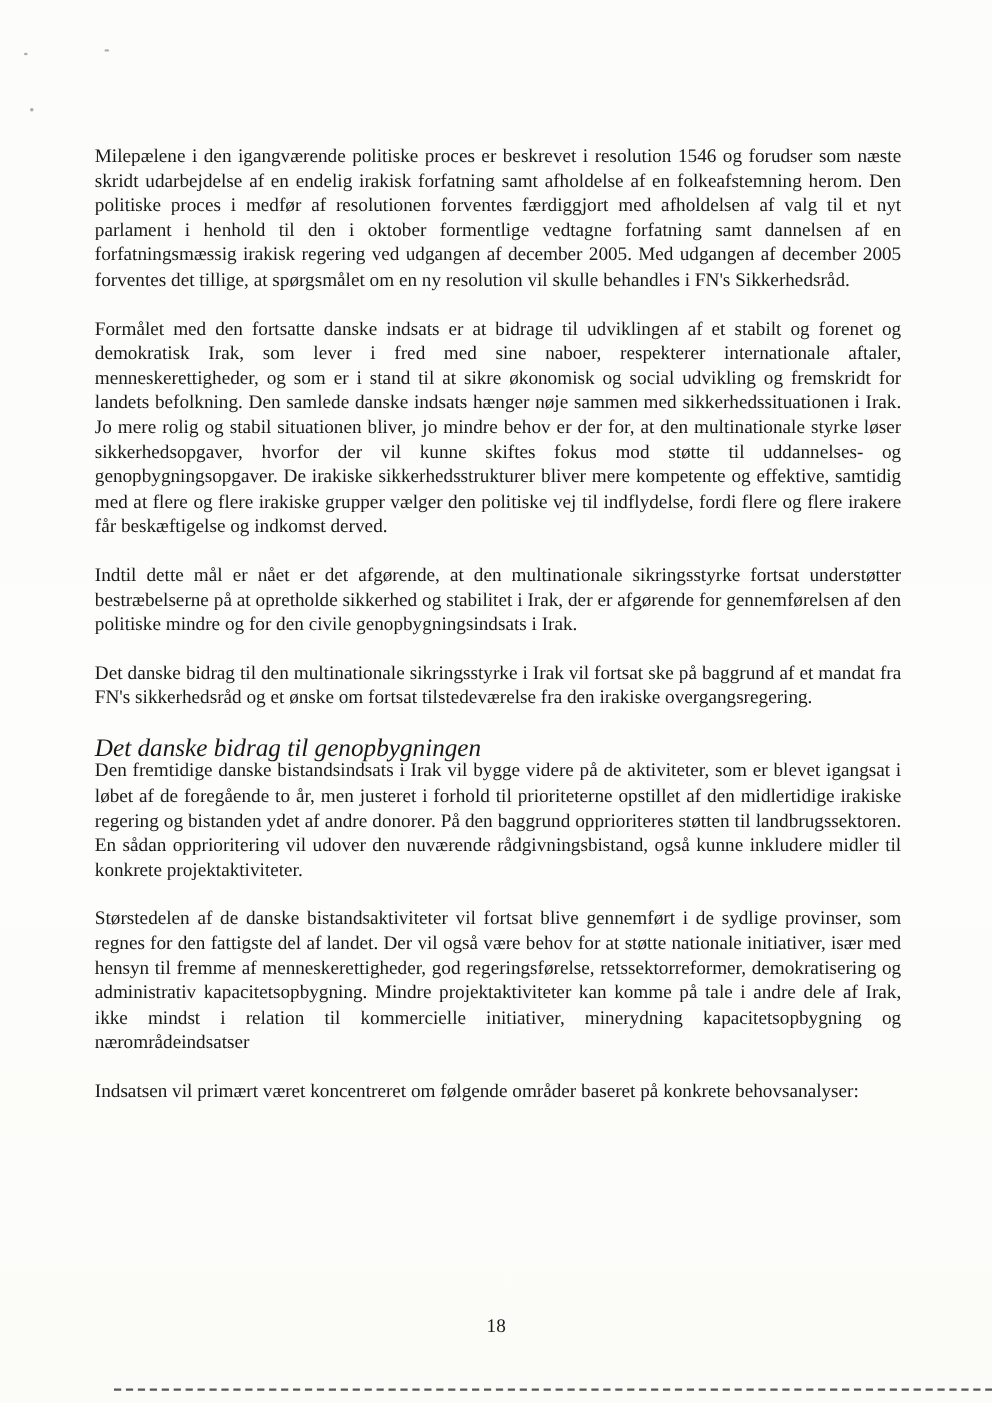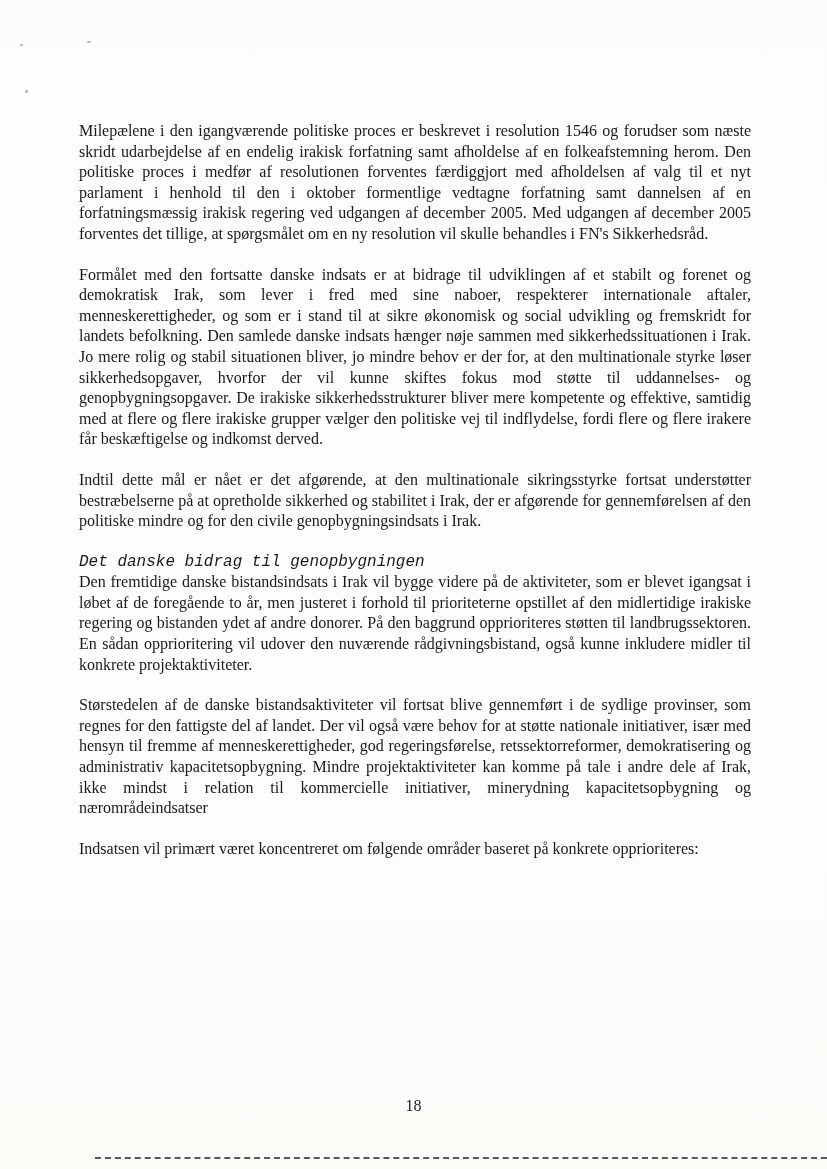--- a/index.html
+++ b/index.html
@@ -31,24 +31,23 @@
     hyphens: auto;
     -webkit-hyphens: auto;
   }
   .para {
     margin: 0 0 20px 0;
     font-family: Liberation Serif, serif;
   }
   .section-heading {
     font-style: italic;
     font-weight: normal;
-    font-size: 16px;
+    font-size: 21px;
     line-height: 20.6px;
     margin: 0;
-    font-family: Liberation Mono, monospace;
   }
   .page-number {
     position: absolute;
     top: 1097px;
     left: 0;
     width: 827px;
     text-align: center;
     font-family: "Liberation Serif", "DejaVu Serif", serif;
     font-size: 16px;
     color: #1c1c1c;
@@ -78,23 +77,24 @@
 <div class="page">
 
   <span class="speck s1"></span>
   <span class="speck s2"></span>
   <span class="speck s3"></span>
 
   <main class="textblock">
     <p class="para">Milepælene i den igangværende politiske proces er beskrevet i resolution 1546 og forudser som næste skridt udarbejdelse af en endelig irakisk forfatning samt afholdelse af en folkeafstemning herom. Den politiske proces i medfør af resolutionen forventes færdiggjort med afholdelsen af valg til et nyt parlament i henhold til den i oktober formentlige vedtagne forfatning samt dannelsen af en forfatningsmæssig irakisk regering ved udgangen af december 2005. Med udgangen af december 2005 forventes det tillige, at spørgsmålet om en ny resolution vil skulle behandles i FN's Sikkerhedsråd.</p>
     <p class="para">Formålet med den fortsatte danske indsats er at bidrage til udviklingen af et stabilt og forenet og demokratisk Irak, som lever i fred med sine naboer, respekterer internationale aftaler, menneskerettigheder, og som er i stand til at sikre økonomisk og social udvikling og fremskridt for landets befolkning. Den samlede danske indsats hænger nøje sammen med sikkerhedssituationen i Irak. Jo mere rolig og stabil situationen bliver, jo mindre behov er der for, at den multinationale styrke løser sikkerhedsopgaver, hvorfor der vil kunne skiftes fokus mod støtte til uddannelses- og genopbygningsopgaver. De irakiske sikkerhedsstrukturer bliver mere kompetente og effektive, samtidig med at flere og flere irakiske grupper vælger den politiske vej til indflydelse, fordi flere og flere irakere får beskæftigelse og indkomst derved.</p>
     <p class="para">Indtil dette mål er nået er det afgørende, at den multinationale sikringsstyrke fortsat understøtter bestræbelserne på at opretholde sikkerhed og stabilitet i Irak, der er afgørende for gennemførelsen af den politiske mindre og for den civile genopbygningsindsats i Irak.</p>
+    <p class="para">Det danske bidrag til den multinationale sikringsstyrke i Irak vil fortsat ske på baggrund af et mandat fra FN's sikkerhedsråd og et ønske om fortsat tilstedeværelse fra den irakiske overgangsregering.</p>
     <h2 class="section-heading">Det danske bidrag til genopbygningen</h2>
     <p class="para">Den fremtidige danske bistandsindsats i Irak vil bygge videre på de aktiviteter, som er blevet igangsat i løbet af de foregående to år, men justeret i forhold til prioriteterne opstillet af den midlertidige irakiske regering og bistanden ydet af andre donorer. På den baggrund opprioriteres støtten til landbrugssektoren. En sådan opprioritering vil udover den nuværende rådgivningsbistand, også kunne inkludere midler til konkrete projektaktiviteter.</p>
     <p class="para">Størstedelen af de danske bistandsaktiviteter vil fortsat blive gennemført i de sydlige provinser, som regnes for den fattigste del af landet. Der vil også være behov for at støtte nationale initiativer, især med hensyn til fremme af menneskerettigheder, god regeringsførelse, retssektorreformer, demokratisering og administrativ kapacitetsopbygning. Mindre projektaktiviteter kan komme på tale i andre dele af Irak, ikke mindst i relation til kommercielle initiativer, minerydning kapacitetsopbygning og nærområdeindsatser</p>
-    <p class="para">Indsatsen vil primært været koncentreret om følgende områder baseret på konkrete opprioriteres:</p>
+    <p class="para">Indsatsen vil primært været koncentreret om følgende områder baseret på konkrete behovsanalyser:</p>
   </main>
 
   <div class="page-number">18</div>
 
   <div class="scan-line"></div>
 
 </div>
 
 </body></html>

